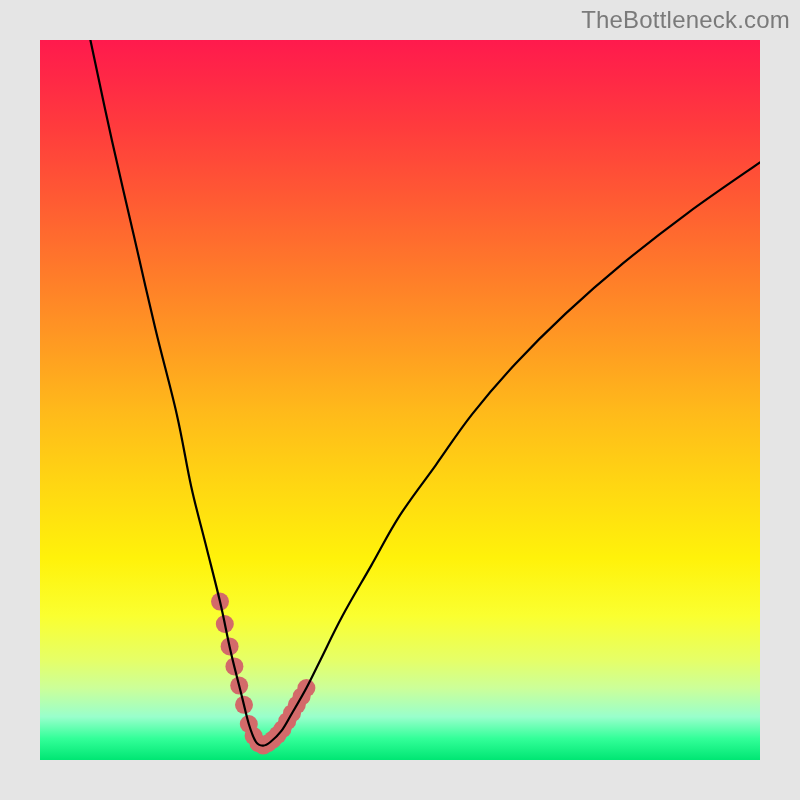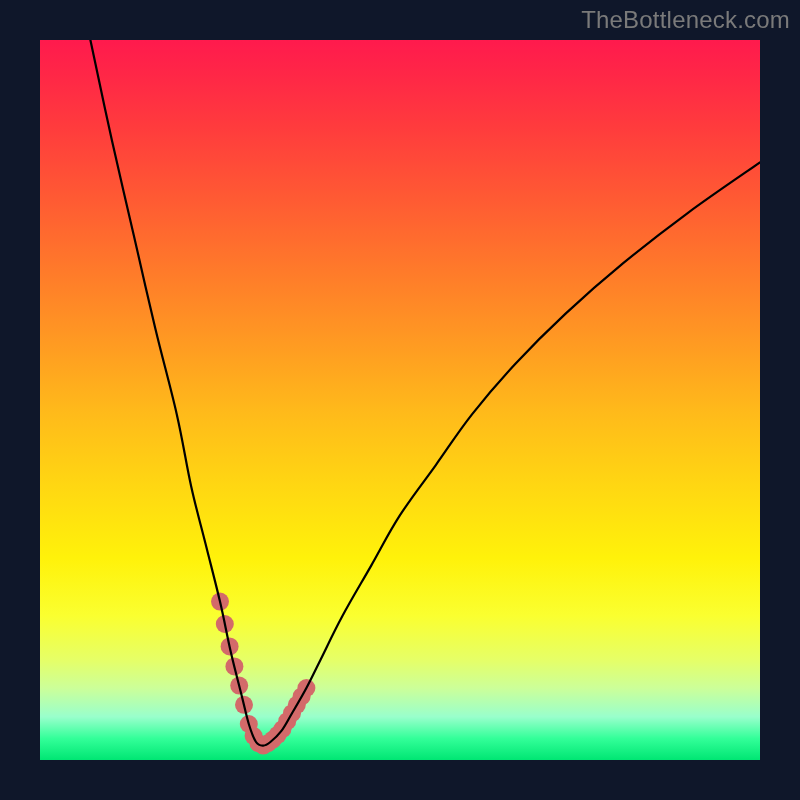--- a/index.html
+++ b/index.html
@@ -10,21 +10,21 @@
     background: #000;
     overflow: hidden;
     font-family: Arial, Helvetica, sans-serif;
   }
   .frame {
     position: absolute;
     left: 0;
     top: 0;
     width: 800px;
     height: 800px;
-    background: #0f172a;
+    background: #e5e5e5;
   }
   .plot-area {
     position: absolute;
     left: 40px;
     top: 40px;
     width: 720px;
     height: 720px;
   }
   .gradient {
     position: absolute;

